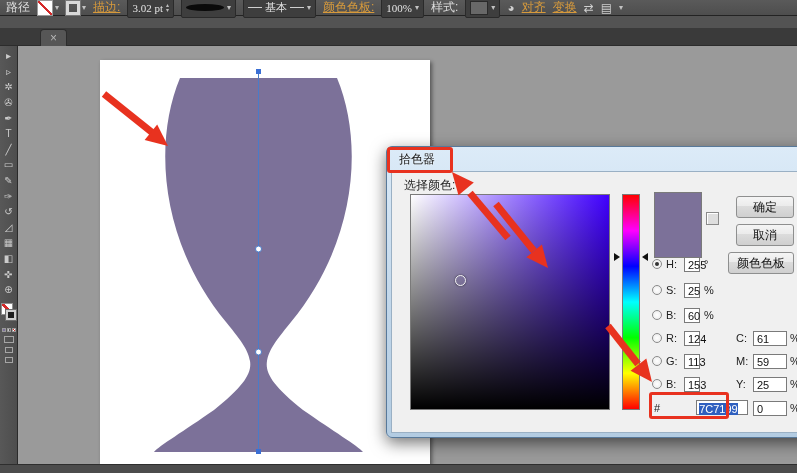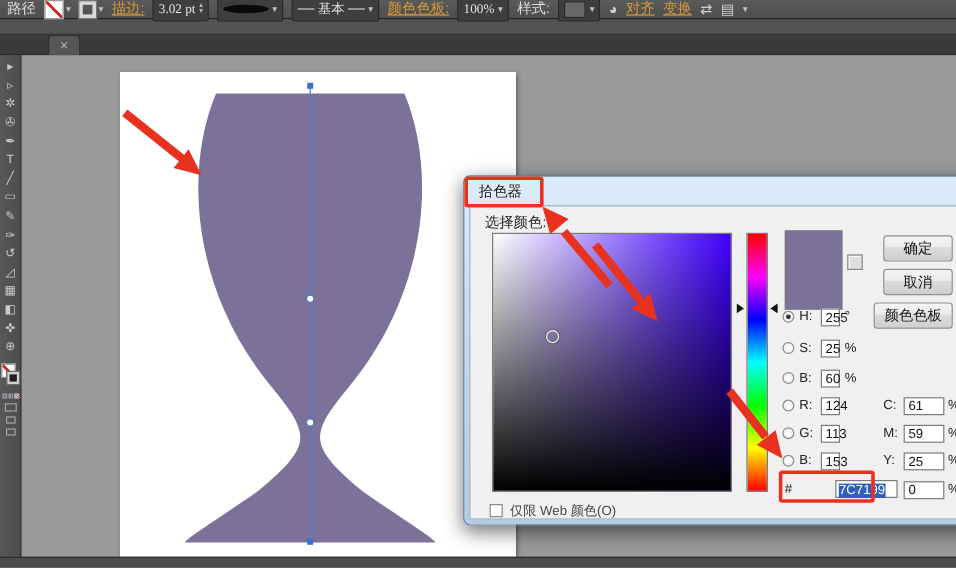--- a/index.html
+++ b/index.html
@@ -359,24 +359,20 @@
       <span class="punit">%</span>
     </div>
 
     <div class="hex-row">
       <span class="hex-prefix">#</span>
       <span class="hex-box">
         <span>7C7199</span>
       </span>
     </div>
 
-    <div class="web-check">
-      <span class="check-sq"></span>
-      <span class="web-label">仅限 Web 颜色(O)</span>
-    </div>
   </div>
 </div>
 
 <div class="anno-box" id="anno-title"></div>
 <div class="anno-box" id="anno-hex"></div>
 <svg id="annotations" width="797" height="473" viewBox="0 0 797 473">
   <g>
     <line x1="104" y1="94" x2="154" y2="134" stroke="#e8321f" stroke-width="7"></line>
     <polygon points="-22,-10 0,0 -22,10" fill="#e8321f" transform="translate(168,146) rotate(39)"></polygon>
   </g>

